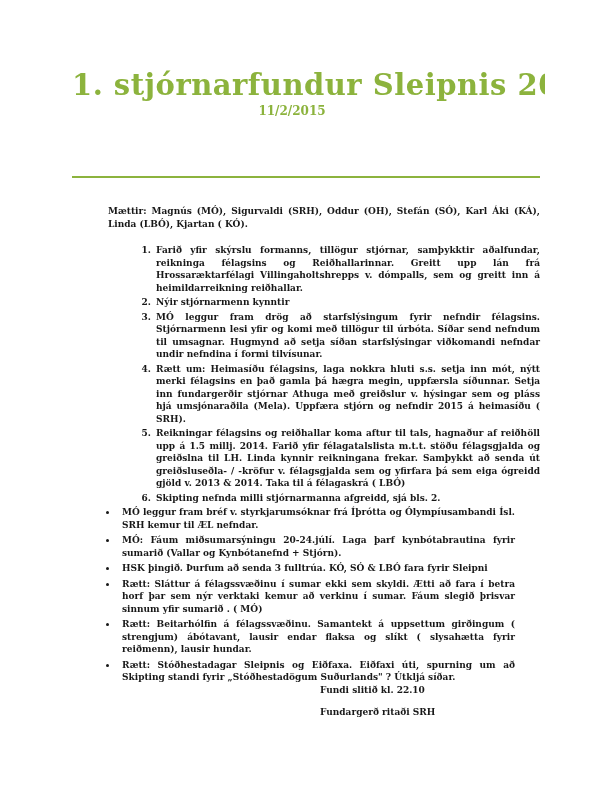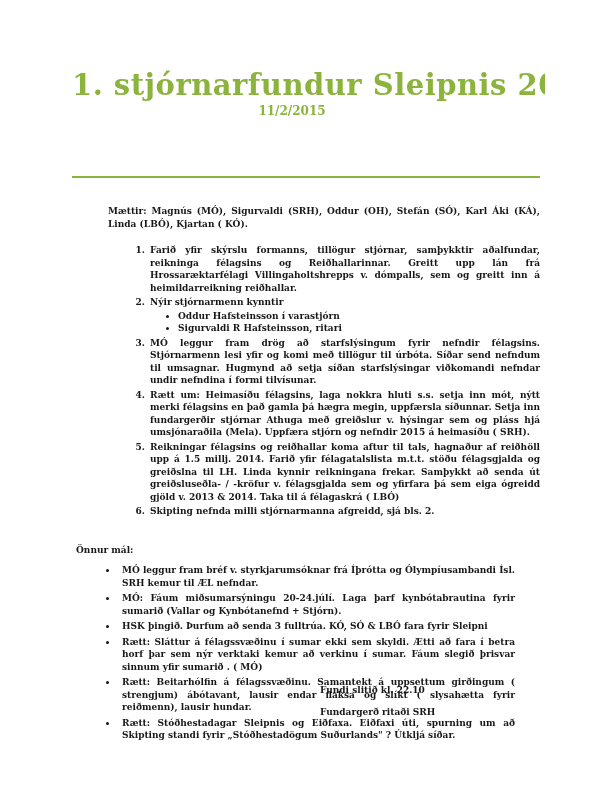--- a/index.html
+++ b/index.html
@@ -60,21 +60,21 @@
     width: 432px;
     text-align: justify;
   }
   ol.agenda-list {
     margin: 14px 0 0 0;
     padding: 0 0 0 66px;
     width: 402px;
     box-sizing: content-box;
   }
   ol.agenda-list > li {
-    margin: 0 0 2px 10px;
+    margin: 0 0 2px 16px;
     padding-left: 2px;
     text-align: justify;
   }
   ul.sub-list {
     list-style: disc;
     margin: 1px 0 1px 0;
     padding-left: 28px;
   }
   ul.sub-list > li {
     margin: 0;
@@ -117,31 +117,27 @@
     <p class="doc-date">11/2/2015</p>
   </div>
 
   <div class="rule"></div>
 
   <div class="body-text">
     <p class="attendees">Mættir: Magnús (MÓ), Sigurvaldi (SRH), Oddur (OH), Stefán (SÓ), Karl Áki (KÁ), Linda (LBÓ), Kjartan ( KÓ).</p>
 
     <ol class="agenda-list">
         <li><span>Farið yfir skýrslu formanns, tillögur stjórnar, samþykktir aðalfundar, reikninga félagsins og Reiðhallarinnar. Greitt upp lán frá Hrossaræktarfélagi Villingaholtshrepps v. dómpalls, sem og greitt inn á heimildarreikning reiðhallar.</span></li>
-        <li><span>Nýir stjórnarmenn kynntir</span><ul class="sub-list">
-            <li>Oddur Hafsteinsson í varastjórn</li>
-            <li>Sigurvaldi R Hafsteinsson, ritari</li>
-          </ul></li>
+        <li><span>Nýir stjórnarmenn kynntir</span></li>
         <li><span>MÓ leggur fram drög að starfslýsingum fyrir nefndir félagsins. Stjórnarmenn lesi yfir og komi með tillögur til úrbóta. Síðar send nefndum til umsagnar. Hugmynd að setja síðan starfslýsingar viðkomandi nefndar undir nefndina í formi tilvísunar.</span></li>
         <li><span>Rætt um: Heimasíðu félagsins, laga nokkra hluti s.s. setja inn mót, nýtt merki félagsins en það gamla þá hægra megin, uppfærsla síðunnar. Setja inn fundargerðir stjórnar Athuga með greiðslur v. hýsingar  sem og pláss hjá umsjónaraðila  (Mela). Uppfæra stjórn og nefndir 2015 á heimasíðu ( SRH).</span></li>
         <li><span>Reikningar félagsins og reiðhallar koma aftur til tals, hagnaður af reiðhöll upp á 1.5 millj. 2014. Farið yfir félagatalslista m.t.t. stöðu félagsgjalda og greiðslna til LH. Linda kynnir reikningana frekar. Samþykkt að senda út greiðsluseðla- / -kröfur v. félagsgjalda sem og yfirfara þá sem eiga ógreidd gjöld v. 2013 &amp; 2014. Taka til á félagaskrá ( LBÓ)</span></li>
         <li><span>Skipting nefnda milli stjórnarmanna afgreidd, sjá bls. 2.</span></li>
       </ol>
 
-    <p class="other-heading">Önnur mál:</p>
 
     <ul class="other-list">
         <li>MÓ leggur fram bréf v. styrkjarumsóknar frá Íþrótta og Ólympíusambandi Ísl. SRH kemur til ÆL nefndar.</li>
         <li>MÓ: Fáum miðsumarsýningu 20-24.júlí. Laga þarf kynbótabrautina fyrir sumarið (Vallar og Kynbótanefnd + Stjórn).</li>
         <li>HSK þingið. Þurfum að senda 3 fulltrúa. KÓ, SÓ &amp; LBÓ fara fyrir Sleipni</li>
         <li>Rætt: Sláttur á félagssvæðinu í sumar ekki sem skyldi. Ætti að fara í betra horf þar sem nýr verktaki kemur að verkinu í sumar. Fáum slegið þrisvar sinnum yfir sumarið . ( MÓ)</li>
         <li>Rætt: Beitarhólfin á félagssvæðinu. Samantekt á uppsettum girðingum ( strengjum) ábótavant, lausir endar flaksa og slíkt ( slysahætta fyrir reiðmenn), lausir hundar.</li>
         <li>Rætt: Stóðhestadagar Sleipnis og Eiðfaxa. Eiðfaxi úti, spurning um að Skipting standi fyrir „Stóðhestadögum Suðurlands" ? Útkljá síðar.</li>
       </ul>
   </div>

